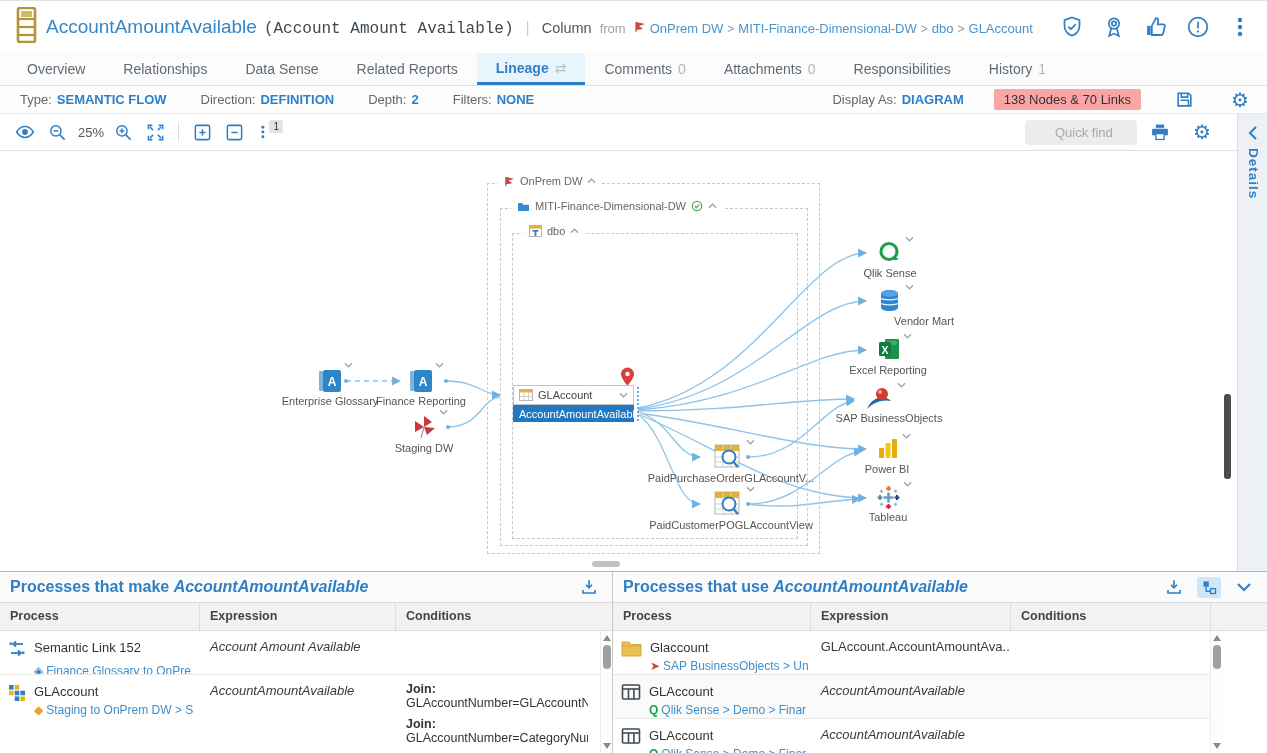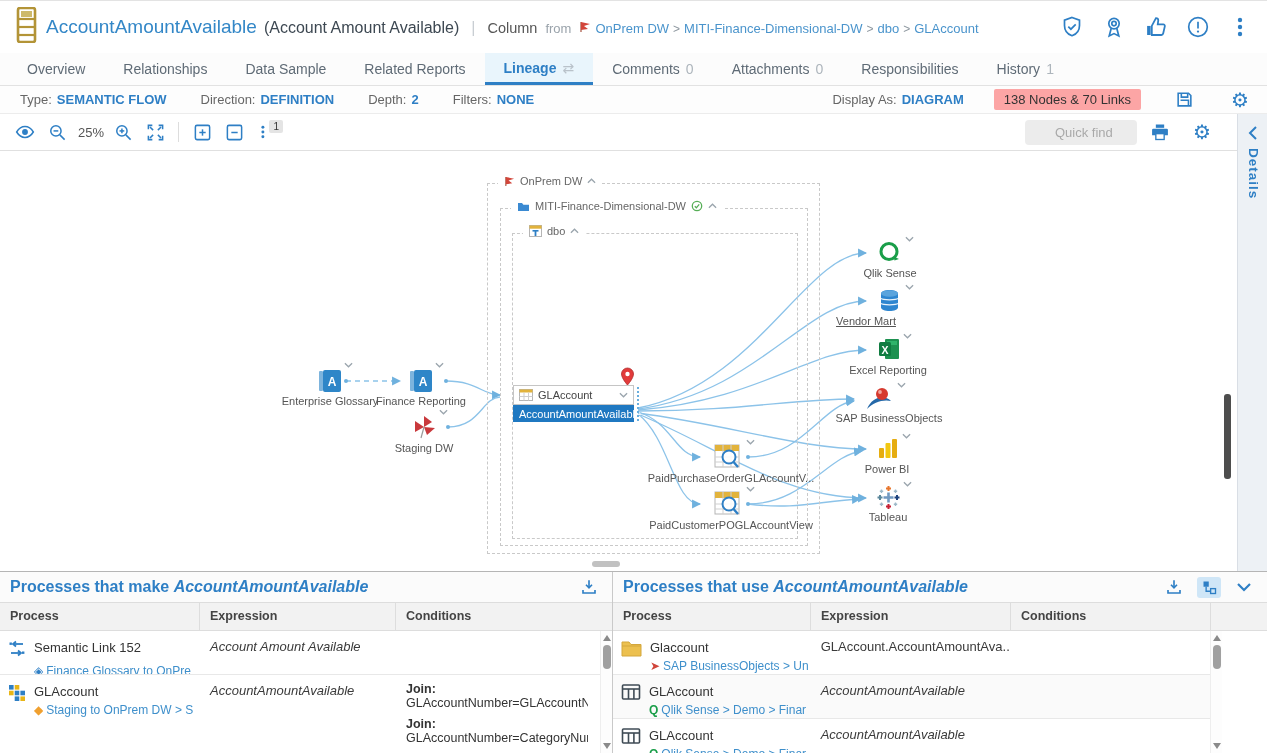--- a/index.html
+++ b/index.html
@@ -6,21 +6,21 @@
   html,body { width:1267px; height:753px; overflow:hidden; background:#fff;
               font-family:"Liberation Sans", sans-serif; color:#444; }
   .app { position:relative; width:1267px; height:753px; background:#fff; border-top:1px solid #e3e3e3; }
 
   
   .topbar { position:absolute; left:0; top:0; width:1267px; height:52px; background:#fff;
             display:flex; align-items:center; padding-left:16px; }
   .col-icon { flex:0 0 auto; margin-right:9px; }
   .title-wrap { display:flex; align-items:baseline; white-space:nowrap; }
   .title { font-size:19px; color:#3387c7; margin-right:7px; }
-  .subtitle { font-size:16px; color:#3d4852; margin-right:12px; }
+  .subtitle { font-size:16px; color:#3d4852; margin-right:12px;font-family:Liberation Mono, monospace; }
   .hsep { color:#c9ced3; font-size:16px; margin-right:12px; }
   .etype { font-size:14.5px; color:#555; margin-right:8px; }
   .fromlbl { font-size:13px; color:#9aa3ab; margin-right:8px; }
   .crumb { font-size:13px; color:#4a94cc; cursor:pointer; }
   .crumb-sep { font-size:12px; color:#8d979f; margin:0 4px; }
   .top-actions { margin-left:auto; display:flex; align-items:center; gap:16px; padding-right:14px; }
   .icon-btn { width:26px; height:26px; display:flex; align-items:center; justify-content:center; cursor:pointer; }
 
   
   .tabbar { position:absolute; left:0; top:52px; width:1267px; height:33px; background:#fcfcfc;
@@ -182,21 +182,21 @@
   </header>
 
   <nav class="tabbar">
     <div class="tab">
         <span>Overview</span>
       </div>
     <div class="tab">
         <span>Relationships</span>
       </div>
     <div class="tab">
-        <span>Data Sample</span>
+        <span>Data Sense</span>
       </div>
     <div class="tab">
         <span>Related Reports</span>
       </div>
     <div class="tab active">
         <span>Lineage</span>
         <span class="lineage-glyph">⇄</span>
       </div>
     <div class="tab">
         <span>Comments</span>
@@ -466,21 +466,21 @@
       <svg width="25" height="25" viewBox="0 0 25 25">
           <path d="M4 5.5 C4 3.6 7.8 2 12.5 2 S21 3.6 21 5.5 V19.5 C21 21.4 17.2 23 12.5 23 S4 21.4 4 19.5 z" fill="#2e86d0"></path>
           <ellipse cx="12.5" cy="5.5" rx="8.5" ry="3.3" fill="#5aa4dd"></ellipse>
           <path d="M4 10.5 C6 12.2 19 12.2 21 10.5" stroke="#eaf4fc" stroke-width="1.2" fill="none"></path>
           <path d="M4 15.5 C6 17.2 19 17.2 21 15.5" stroke="#eaf4fc" stroke-width="1.2" fill="none"></path>
         </svg>
     </div>
     <svg class="chev-s" style="left:905px; top:133px;" width="9" height="6" viewBox="0 0 10 6" fill="none" stroke="#9aa5ad" stroke-width="1.4">
         <path d="M1 1l4 4 4-4"></path>
       </svg>
-    <div class="node-label" style="left:801px; top:164px; width:130px;text-decoration:underline;">Vendor Mart</div>
+    <div class="node-label" style="left:859px; top:164px; width:130px;">Vendor Mart</div>
 
     <div class="dnode" style="left:877px; top:186px;">
       <svg width="24" height="24" viewBox="0 0 24 24">
           <rect x="8" y="2" width="14" height="20" rx="1" fill="#1d9150"></rect>
           <rect x="10" y="4" width="10" height="4" fill="#2fb46a"></rect>
           <rect x="2" y="5" width="12" height="14" rx="1.5" fill="#107c41"></rect>
           <text x="8" y="16.5" font-size="10.5" font-weight="bold" fill="#fff" text-anchor="middle" font-family="Liberation Sans, sans-serif">X</text>
         </svg>
     </div>
     <svg class="chev-s" style="left:903px; top:182px;" width="9" height="6" viewBox="0 0 10 6" fill="none" stroke="#9aa5ad" stroke-width="1.4">

